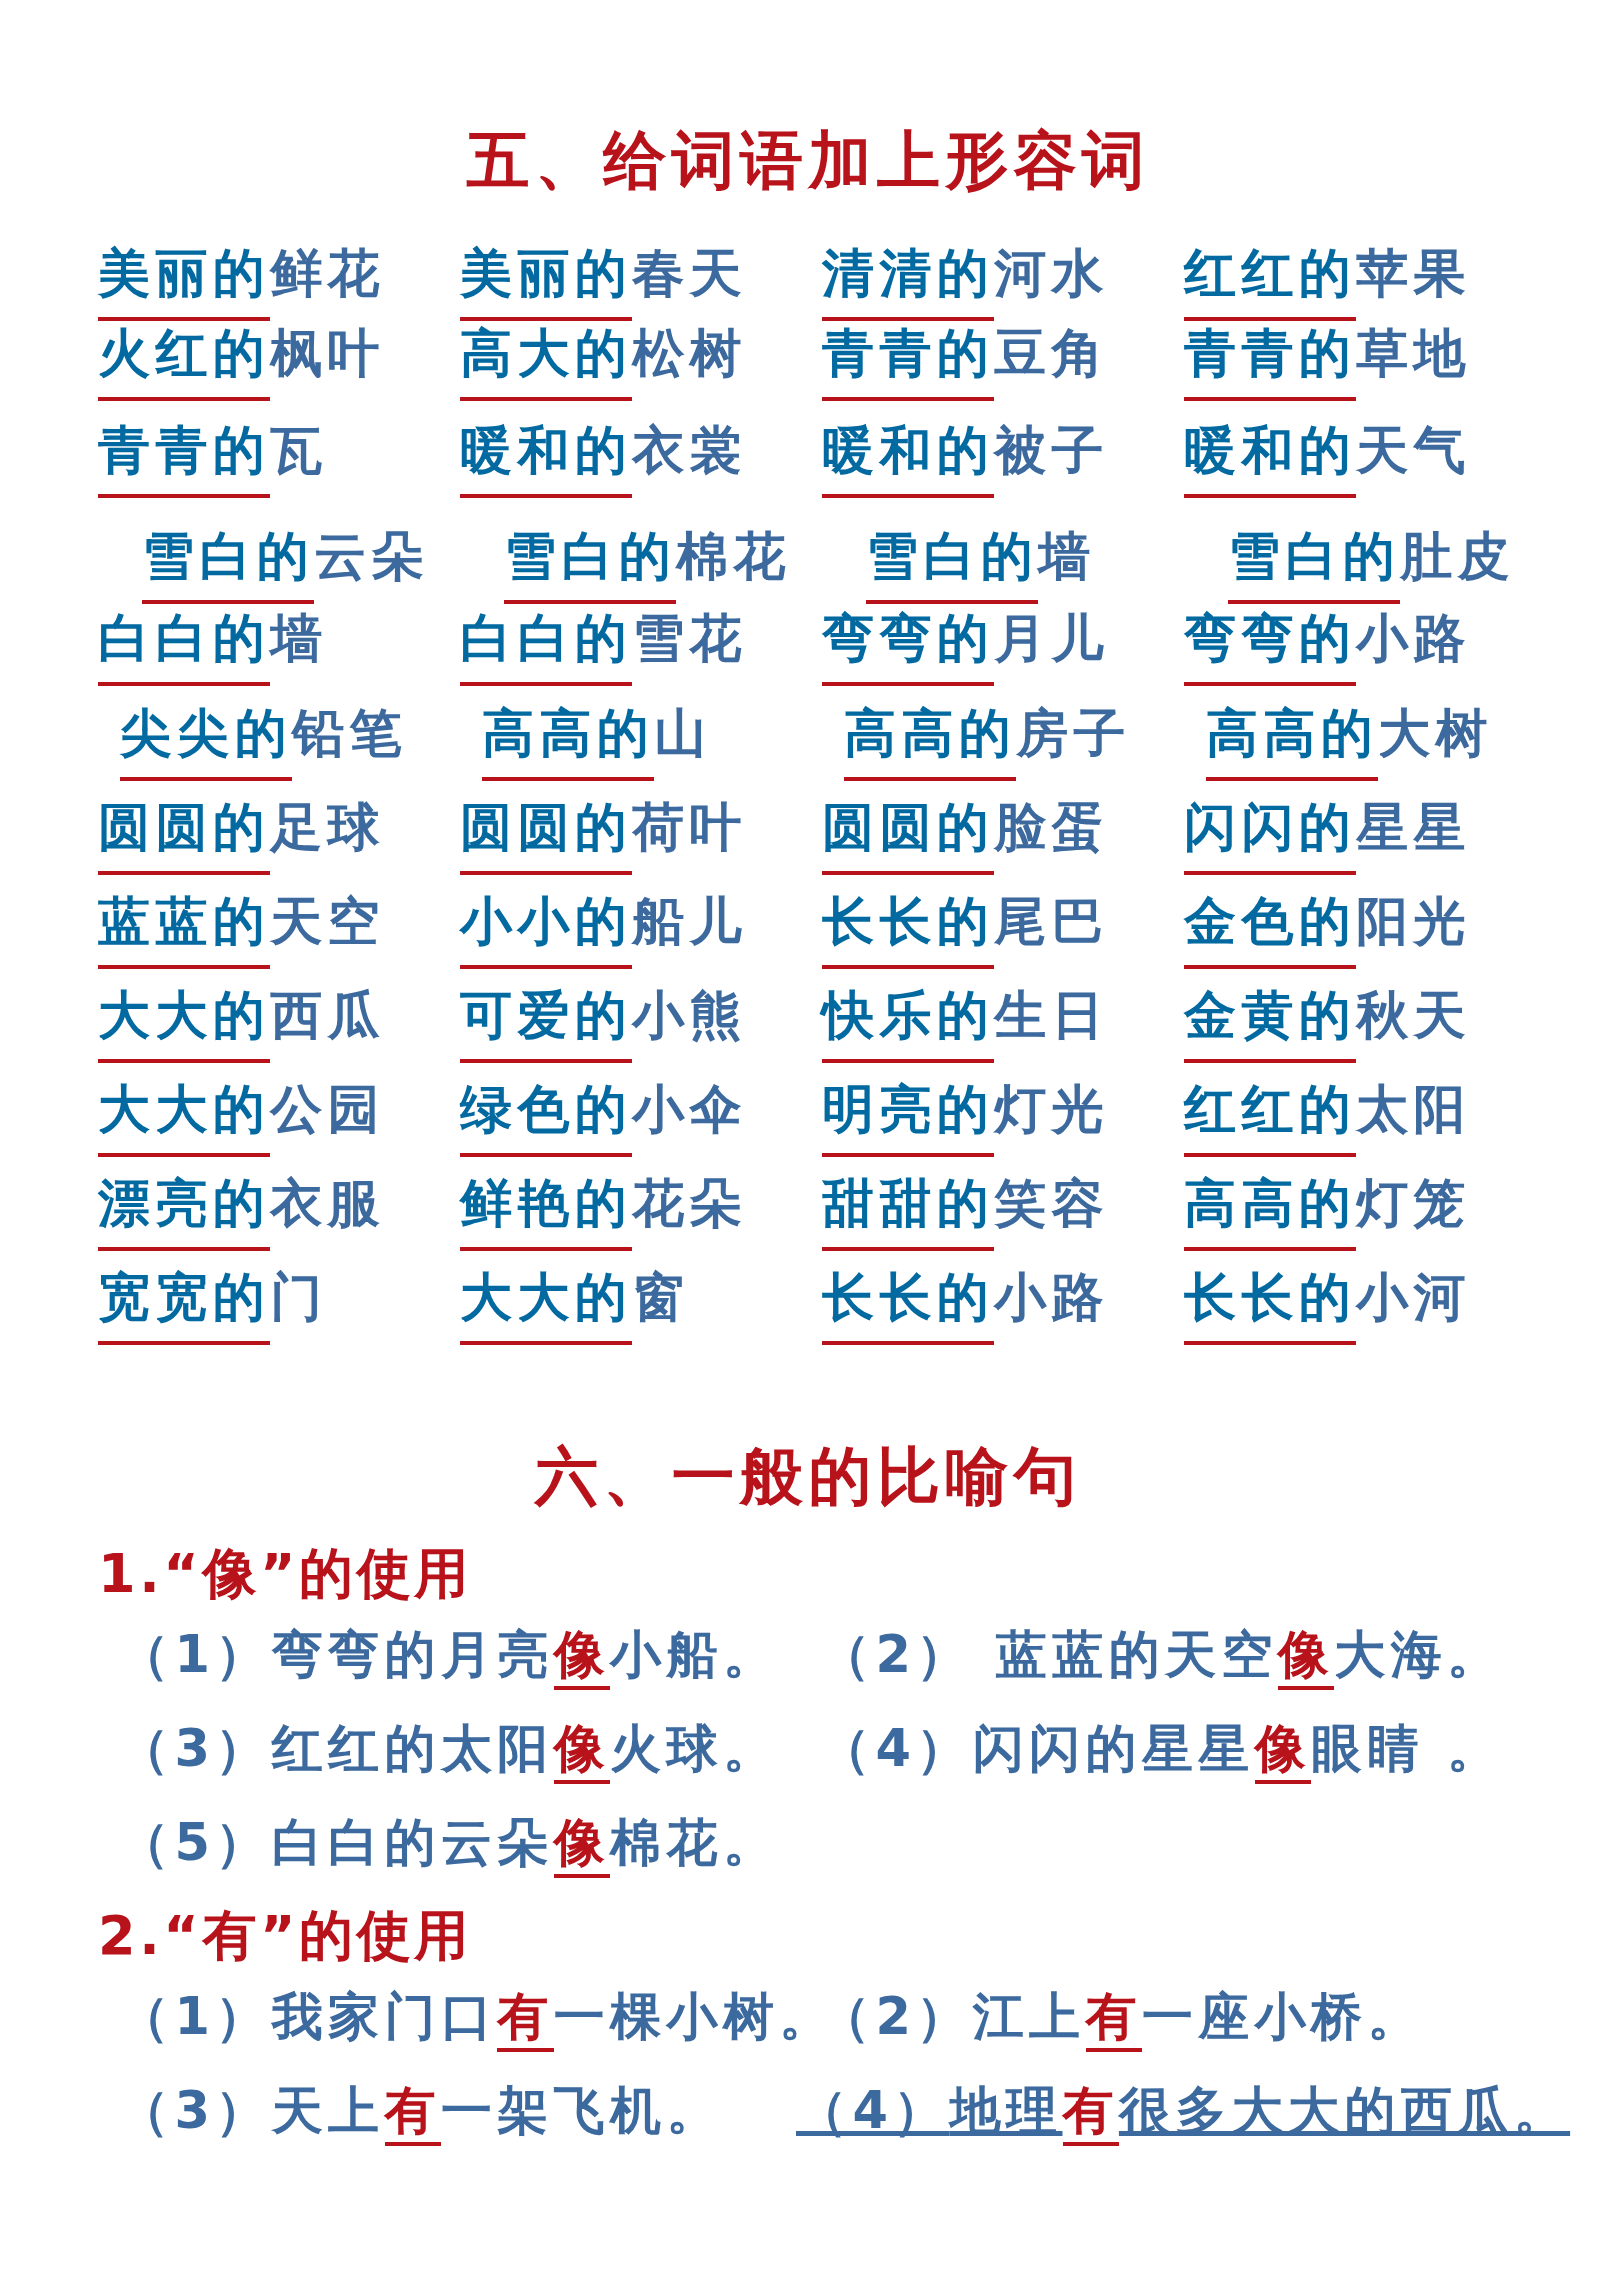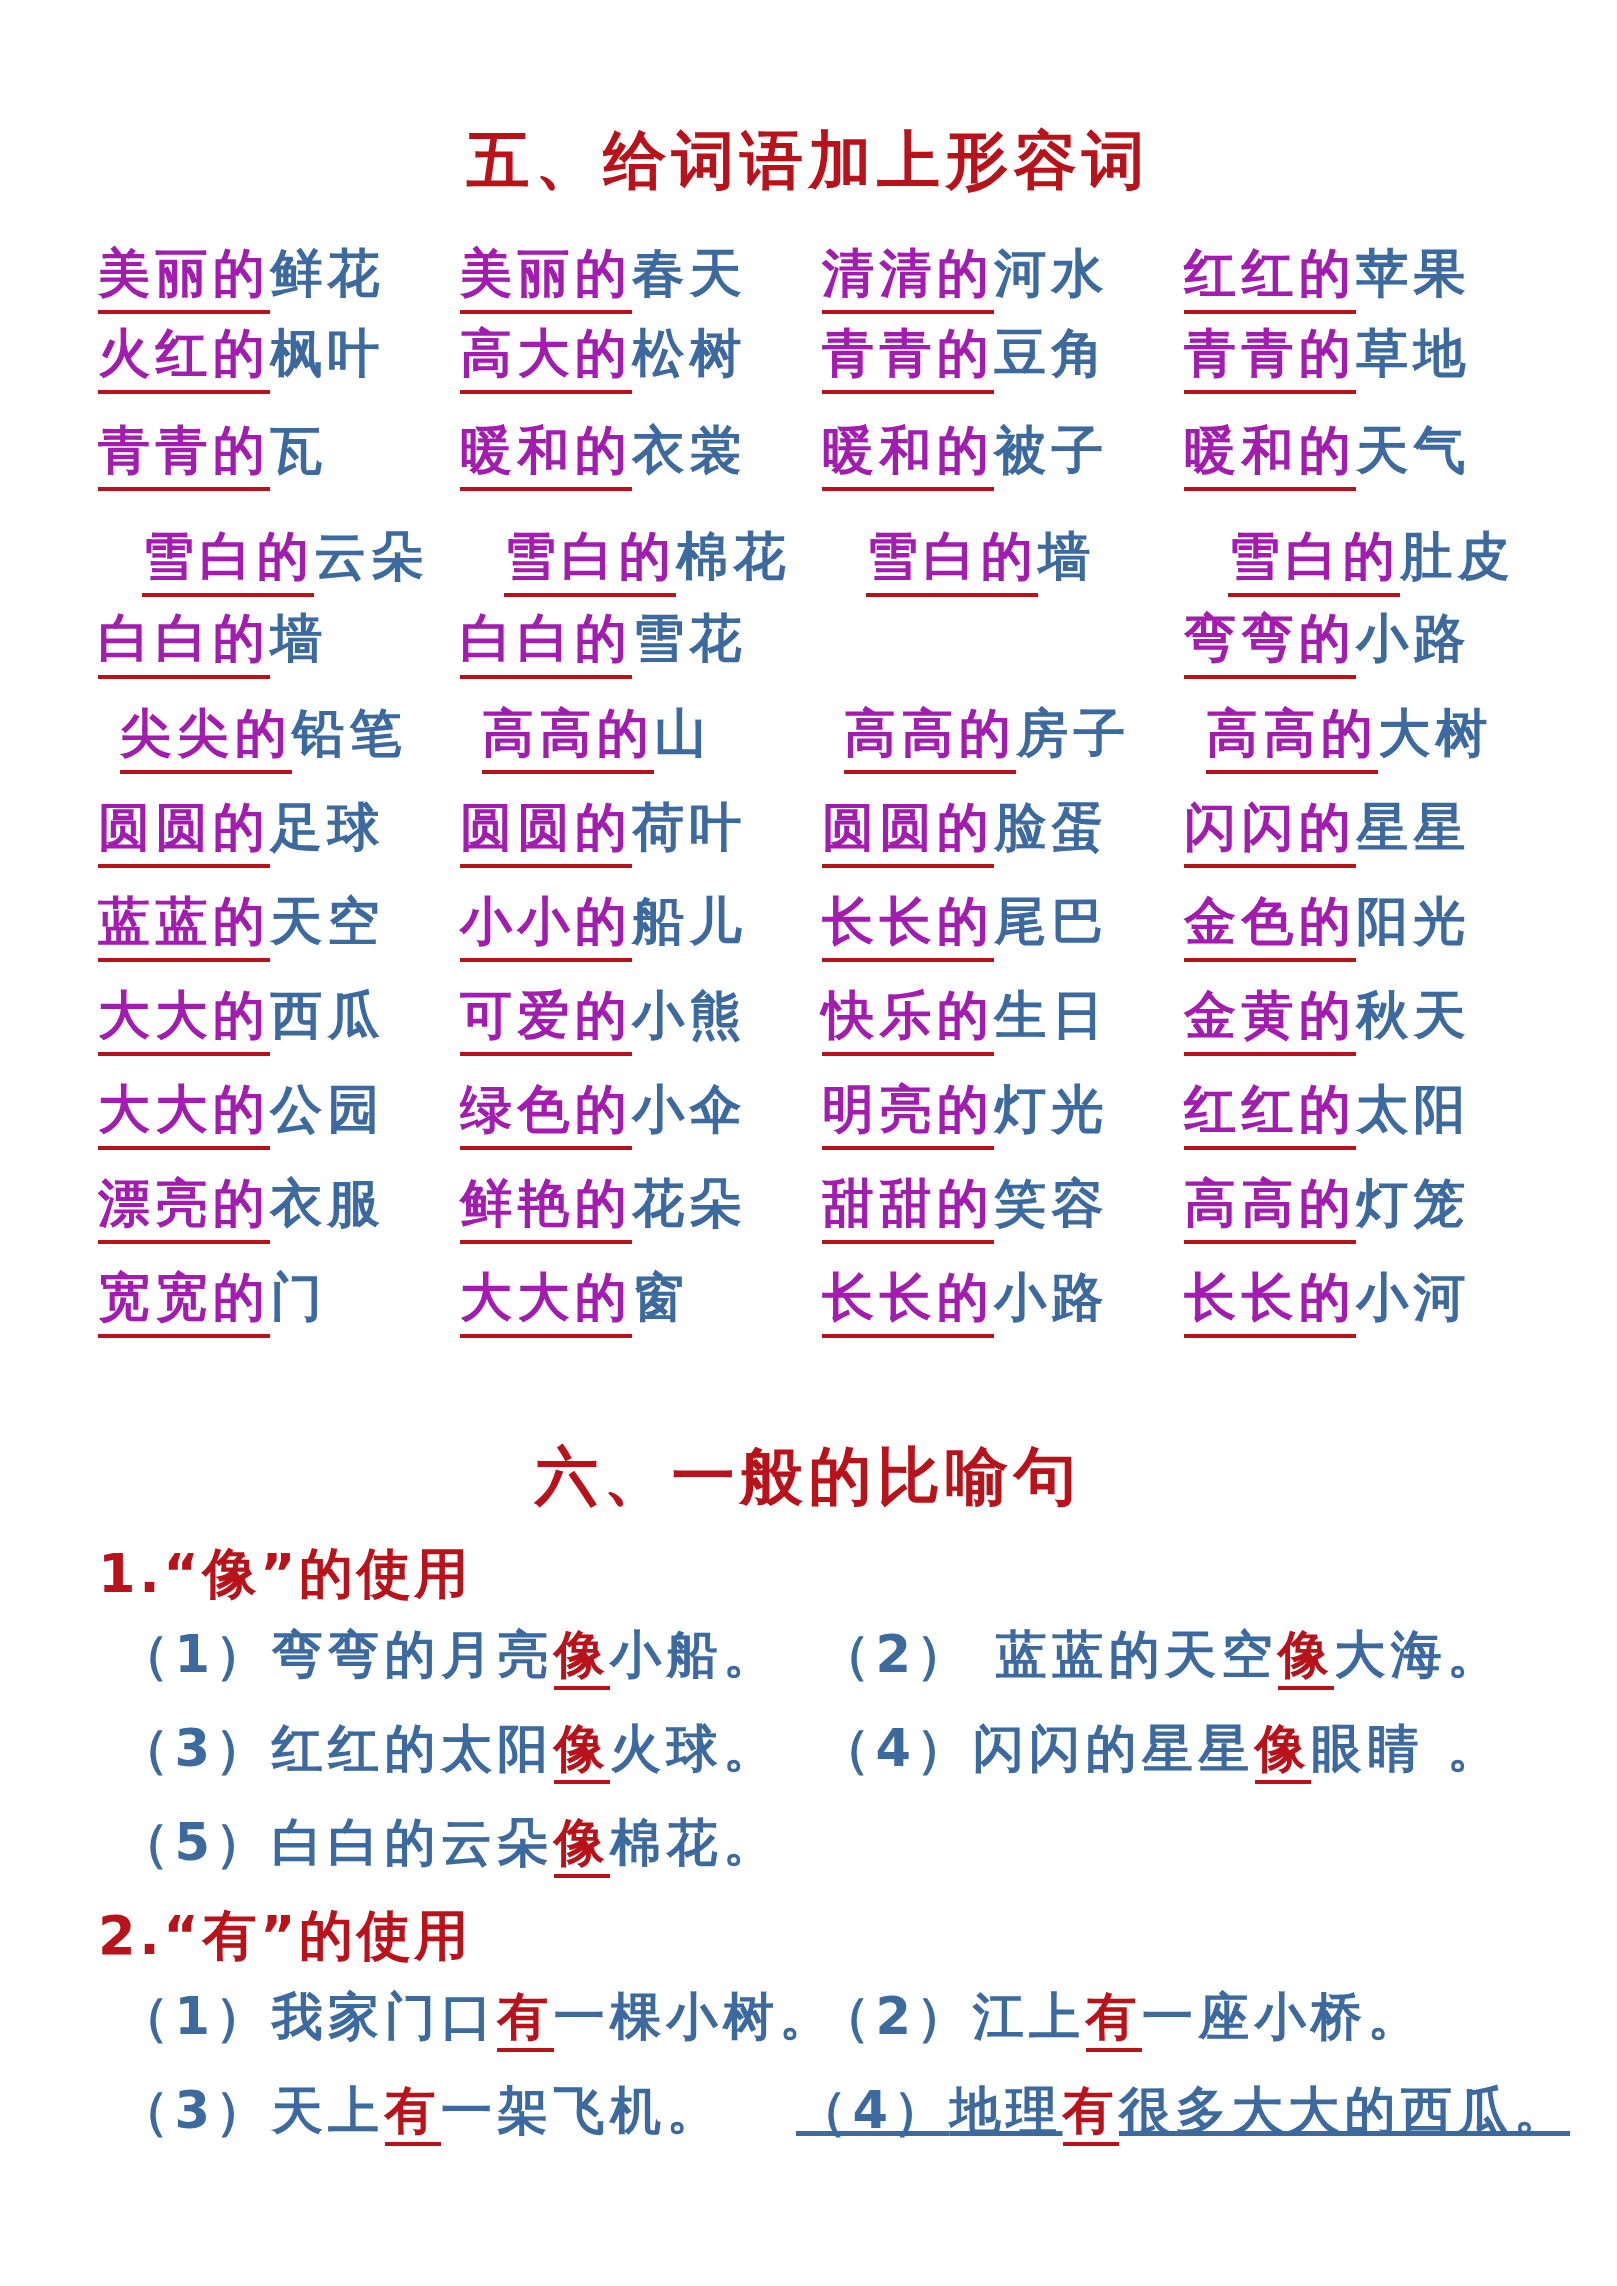--- a/index.html
+++ b/index.html
@@ -15,22 +15,22 @@
   #title6 { top: 1434px; }
   .grid {
     position: absolute; left: 98px; top: 237px; width: 1465px;
   }
   .row { position: absolute; left: 0; height: 81px; width: 1465px; }
   .cell {
     position: absolute; top: 0; font-size: 52px; line-height: 72px;
     letter-spacing: 5.4px; white-space: nowrap; font-weight: bold;
   }
   .adj {
-    color: #a21caf; display: inline-block;
-    border-bottom: 4.5px solid #B8121B; padding-bottom: 3px; line-height: 67px;
+    color: #0369a1; display: inline-block;
+    border-bottom: 4.5px solid #B8121B; padding-bottom: 10px; line-height: 67px;
   }
   .noun { color: #3D6A9E; }
   .sub {
     position: absolute; left: 98px; color: #B8121B; font-weight: bold;
     font-size: 54px; letter-spacing: 3.6px;
   }
   .sent {
     position: absolute; color: #3D6A9E; font-size: 51px; letter-spacing: 5.4px;
     white-space: nowrap; font-weight: bold;
   }
@@ -65,20 +65,21 @@
     </div>
     <div class="row" style="top: 283px; margin-left: 44px;">
       <div class="cell" style="left: 0px;"><span class="adj">雪白的</span><span class="noun">云朵</span></div>
       <div class="cell" style="left: 362px;"><span class="adj">雪白的</span><span class="noun">棉花</span></div>
       <div class="cell" style="left: 724px;"><span class="adj">雪白的</span><span class="noun">墙</span></div>
       <div class="cell" style="left: 1086px;"><span class="adj">雪白的</span><span class="noun">肚皮</span></div>
     </div>
     <div class="row" style="top: 365px;">
       <div class="cell" style="left: 0px;"><span class="adj">白白的</span><span class="noun">墙</span></div>
       <div class="cell" style="left: 362px;"><span class="adj">白白的</span><span class="noun">雪花</span></div>
+      <div class="cell" style="left: 724px;"><span class="adj">弯弯的</span><span class="noun">月儿</span></div>
       <div class="cell" style="left: 1086px;"><span class="adj">弯弯的</span><span class="noun">小路</span></div>
     </div>
     <div class="row" style="top: 460px; margin-left: 22px;">
       <div class="cell" style="left: 0px;"><span class="adj">尖尖的</span><span class="noun">铅笔</span></div>
       <div class="cell" style="left: 362px;"><span class="adj">高高的</span><span class="noun">山</span></div>
       <div class="cell" style="left: 724px;"><span class="adj">高高的</span><span class="noun">房子</span></div>
       <div class="cell" style="left: 1086px;"><span class="adj">高高的</span><span class="noun">大树</span></div>
     </div>
     <div class="row" style="top: 554px;">
       <div class="cell" style="left: 0px;"><span class="adj">圆圆的</span><span class="noun">足球</span></div>

